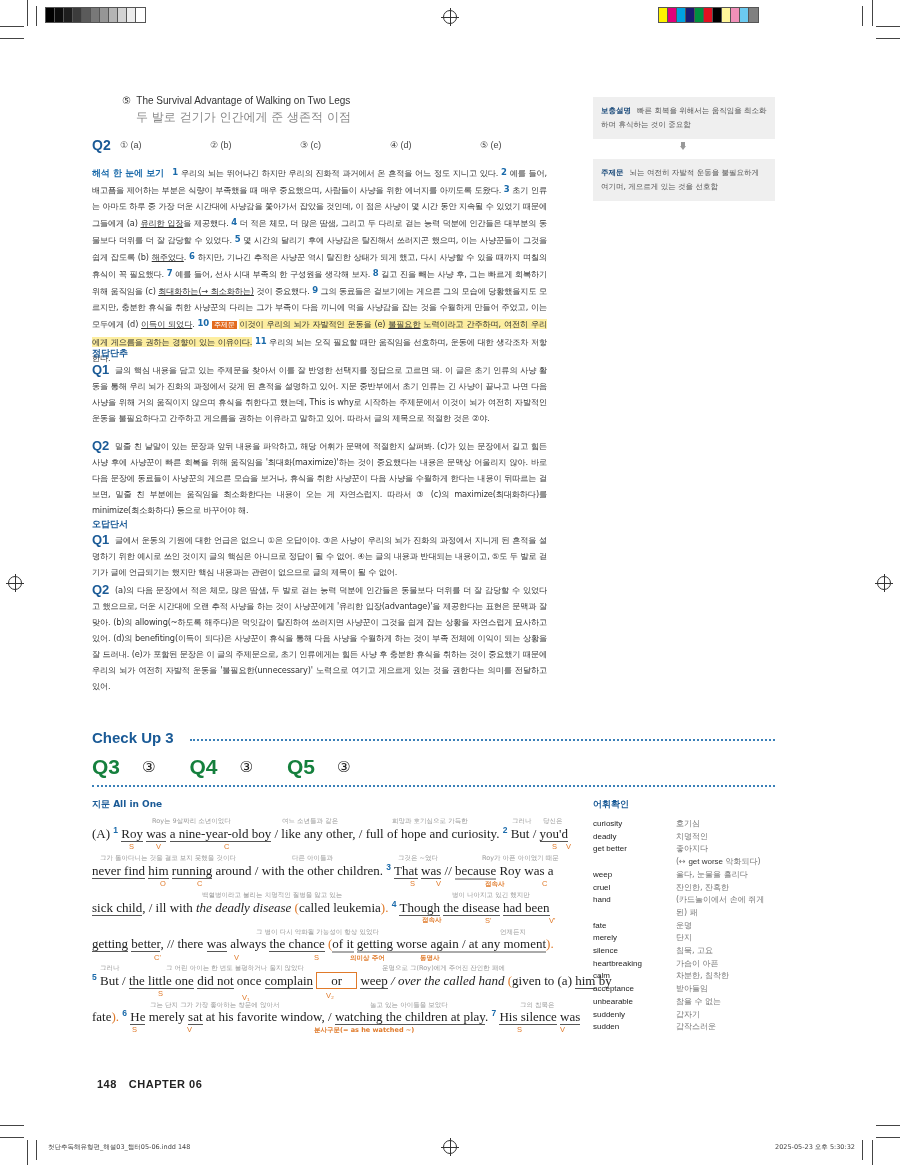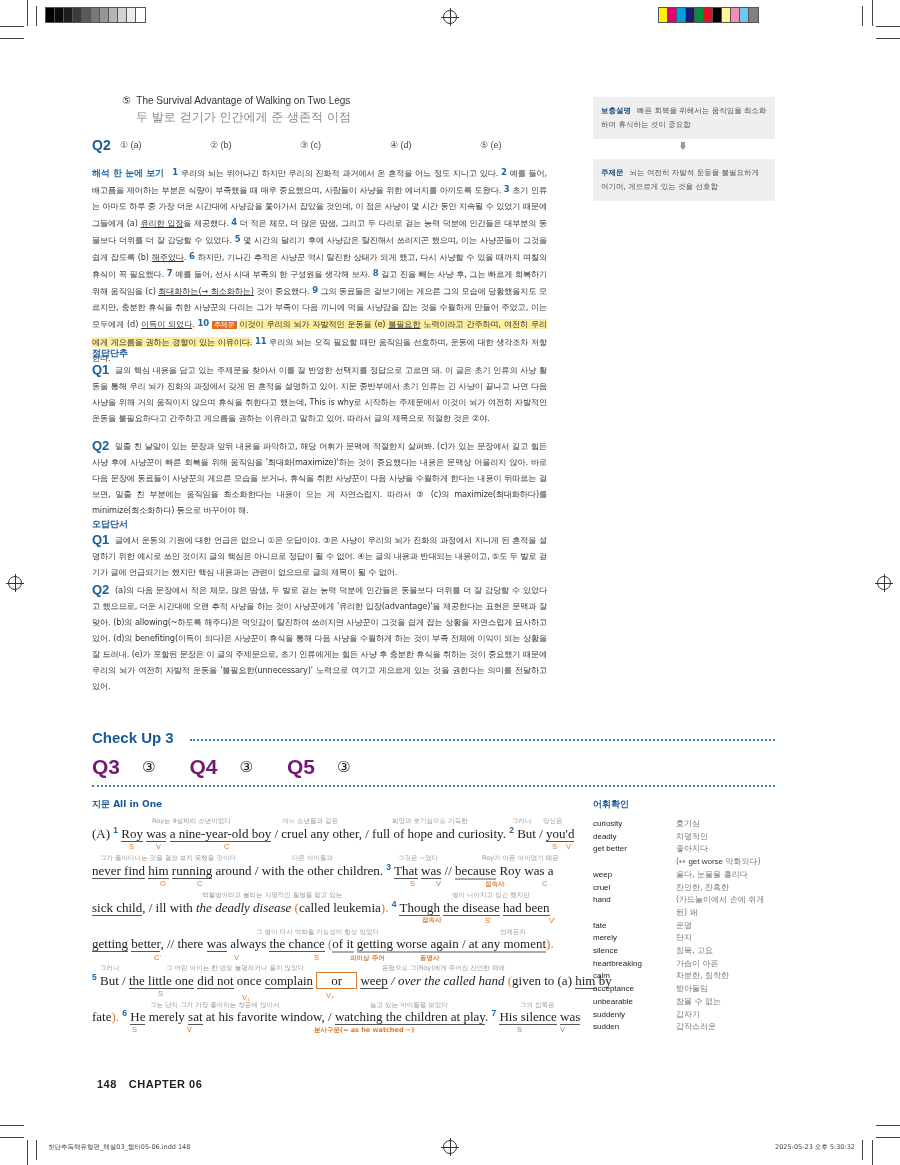--- a/index.html
+++ b/index.html
@@ -39,21 +39,21 @@
   .side-box { position: absolute; left: 593px; width: 182px; background: #efefef; padding: 7px 8px; font-size: 7.5px; line-height: 14px; color: #555; }
   .side-box b { color: #1a4a7a; margin-right: 6px; }
   .arrow-down { position: absolute; left: 680px; top: 142px; width: 6px; height: 8px; }
   .arrow-down::before { content: ""; position: absolute; left: 1px; top: 0; width: 4px; height: 4px; background: #999; }
   .arrow-down::after { content: ""; position: absolute; left: 0; top: 4px; border-left: 3px solid transparent; border-right: 3px solid transparent; border-top: 4px solid #999; }
 
   
   .checkup-title { position: absolute; left: 92px; top: 729px; font-family: "Liberation Sans", sans-serif; font-weight: bold; font-size: 15px; color: #1a5a96; }
   .dotline { position: absolute; height: 0; border-top: 2px dotted #3a80b8; }
   .answers { position: absolute; left: 92px; top: 755px; display: flex; align-items: center; }
-  .answers .ql { font-family: "Liberation Sans", sans-serif; font-weight: 900; font-size: 21px; color: #701a75; }
+  .answers .ql { font-family: "Liberation Sans", sans-serif; font-weight: 900; font-size: 21px; color: #15803d; }
   .answers .av { font-size: 15px; color: #222; margin: 0 34px 0 22px; }
 
   .sub-title { position: absolute; font-size: 9px; font-weight: bold; color: #1a5a96; }
 
   
   .passage { position: absolute; left: 92px; width: 480px; font-family: "Liberation Serif", serif; font-size: 13px; color: #222; }
   .pline { position: absolute; left: 0; white-space: nowrap; }
   .gloss { position: absolute; font-family: "DejaVu Sans", sans-serif; font-size: 6.5px; color: #999; white-space: nowrap; }
   .role { position: absolute; font-family: "Liberation Sans", sans-serif; font-size: 7.5px; color: #e07a2a; white-space: nowrap; }
   .role.k { font-family: "DejaVu Sans", sans-serif; font-size: 6.5px; font-weight: bold; }
@@ -198,21 +198,21 @@
   <span class="gloss" style="left:60px;top:2px;">Roy는 9살짜리 소년이었다</span>
   <span class="gloss" style="left:190px;top:2px;">여느 소년들과 같은</span>
   <span class="gloss" style="left:300px;top:2px;">희망과 호기심으로 가득한</span>
   <span class="gloss" style="left:420px;top:2px;">그러나</span>
   <span class="gloss" style="left:451px;top:2px;">당신은</span>
   <div class="pline" style="top:10px;">
     <span>(A)</span>
     <span class="snum">1</span>
     <span class="u">Roy</span>
     <span class="u">was</span>
-    <span class="u">a nine-year-old boy</span><span> / cruel any other, / full of hope and curiosity. </span><span class="snum">2</span> <span>But / </span><span class="u">you</span><span class="u">'d</span>
+    <span class="u">a nine-year-old boy</span><span> / like any other, / full of hope and curiosity. </span><span class="snum">2</span> <span>But / </span><span class="u">you</span><span class="u">'d</span>
   </div>
   <span class="role" style="left:37px;top:27px;">S</span>
   <span class="role" style="left:64px;top:27px;">V</span>
   <span class="role" style="left:132px;top:27px;">C</span>
   <span class="role" style="left:460px;top:27px;">S</span>
   <span class="role" style="left:474px;top:27px;">V</span>
 
   <span class="gloss" style="left:8px;top:39px;">그가 돌아다니는 것을 결코 보지 못했을 것이다</span>
   <span class="gloss" style="left:200px;top:39px;">다른 아이들과</span>
   <span class="gloss" style="left:306px;top:39px;text-align:center;">그것은 ~였다</span>

